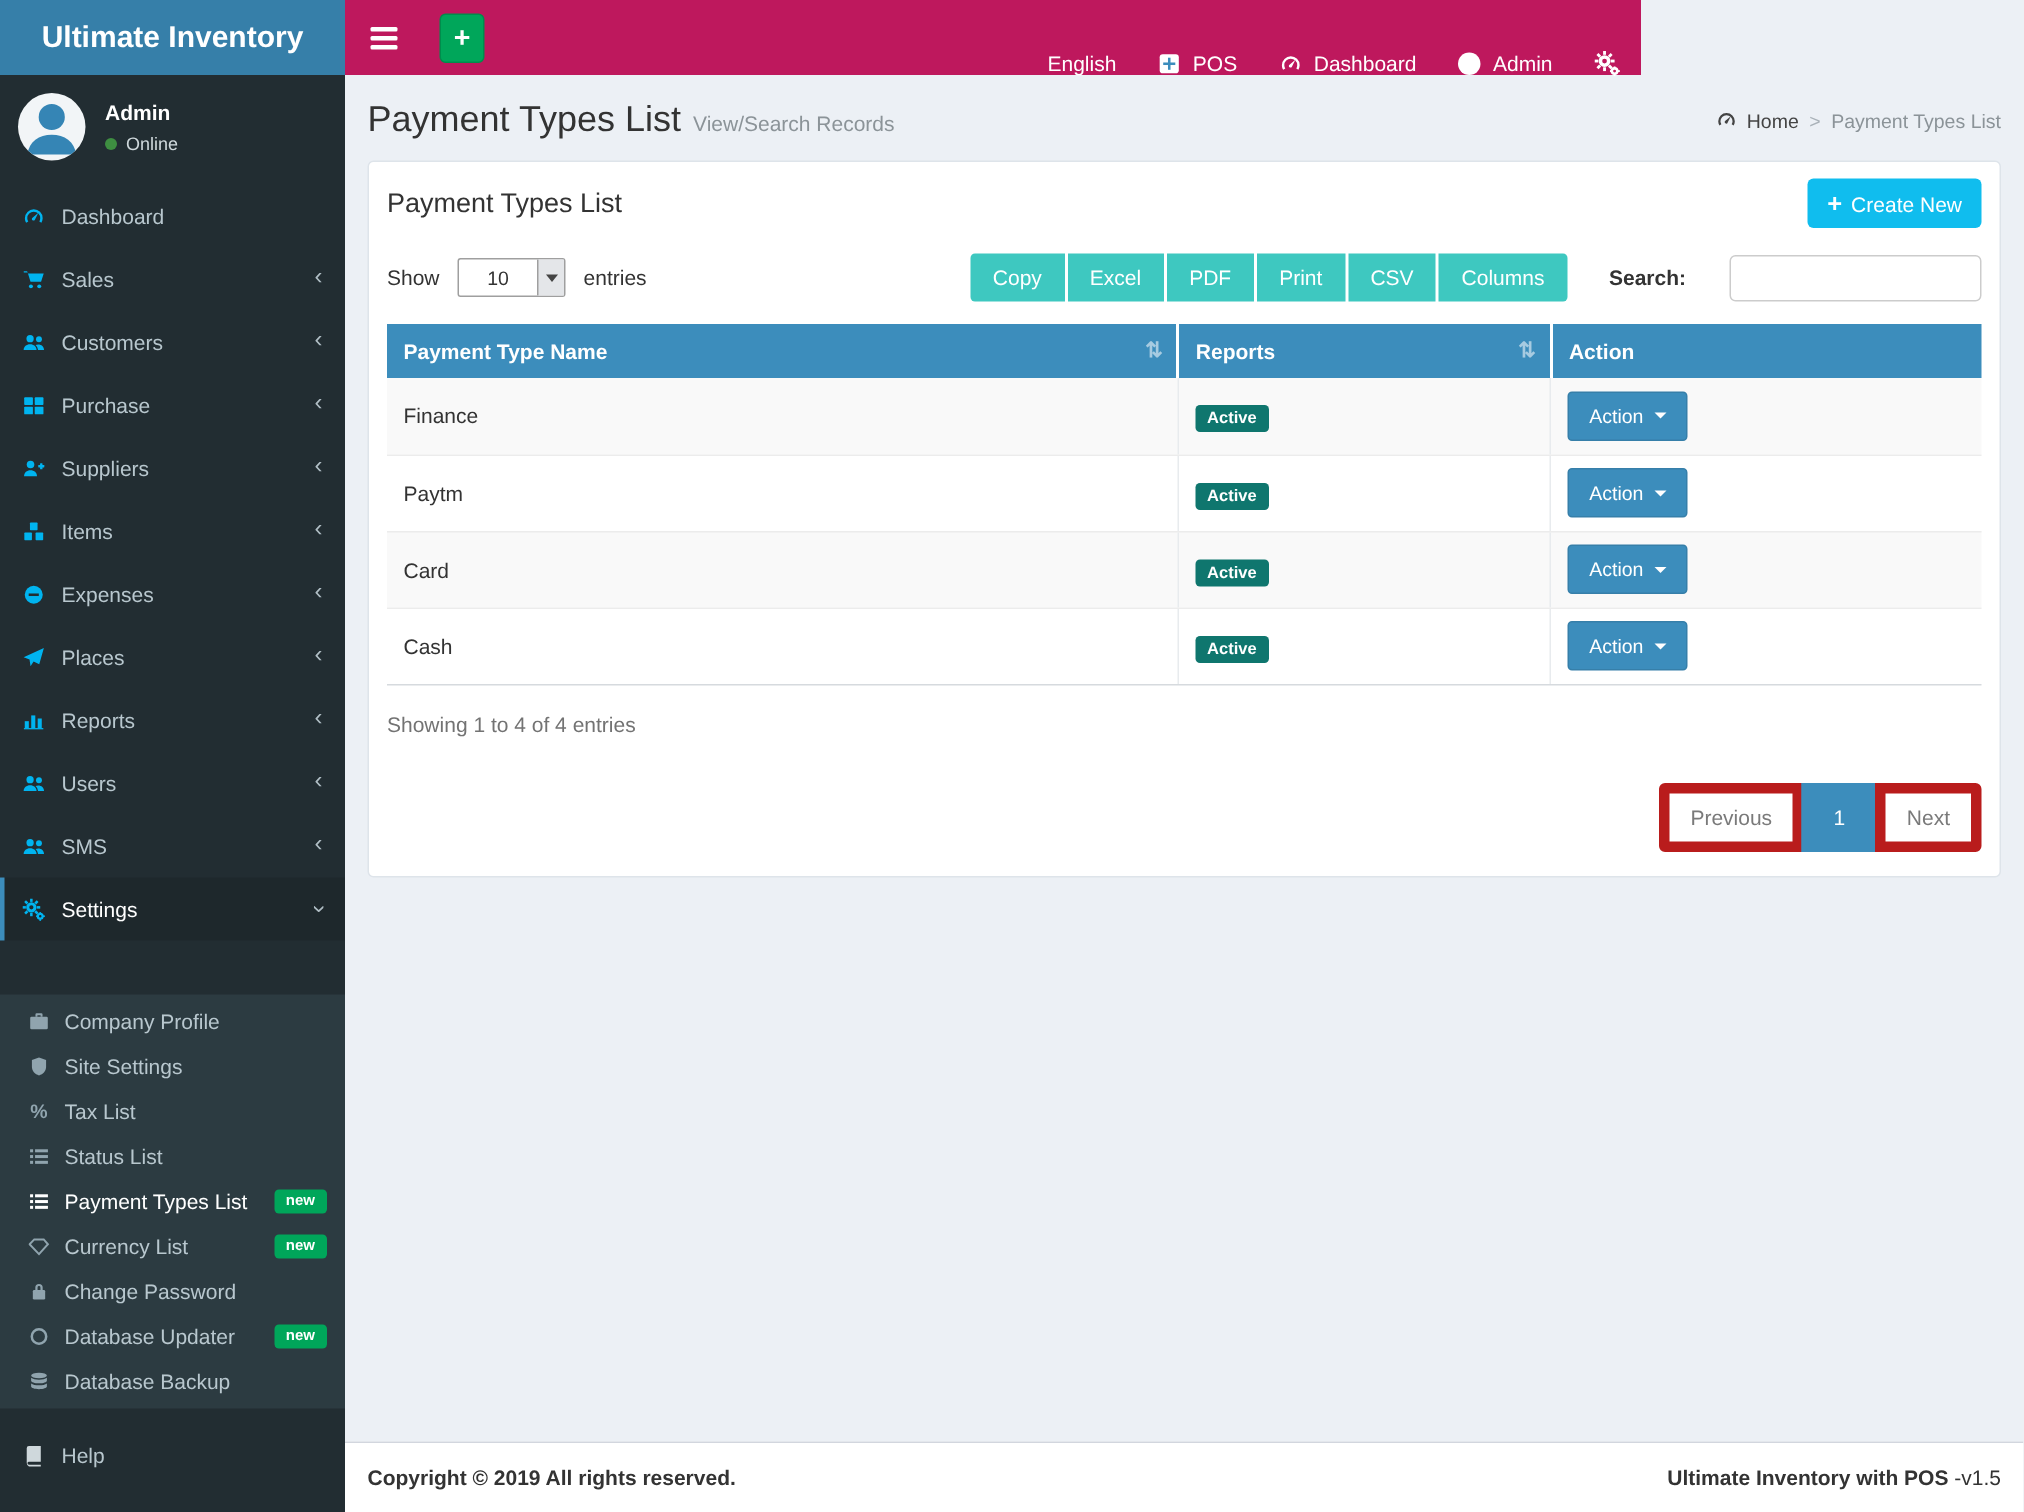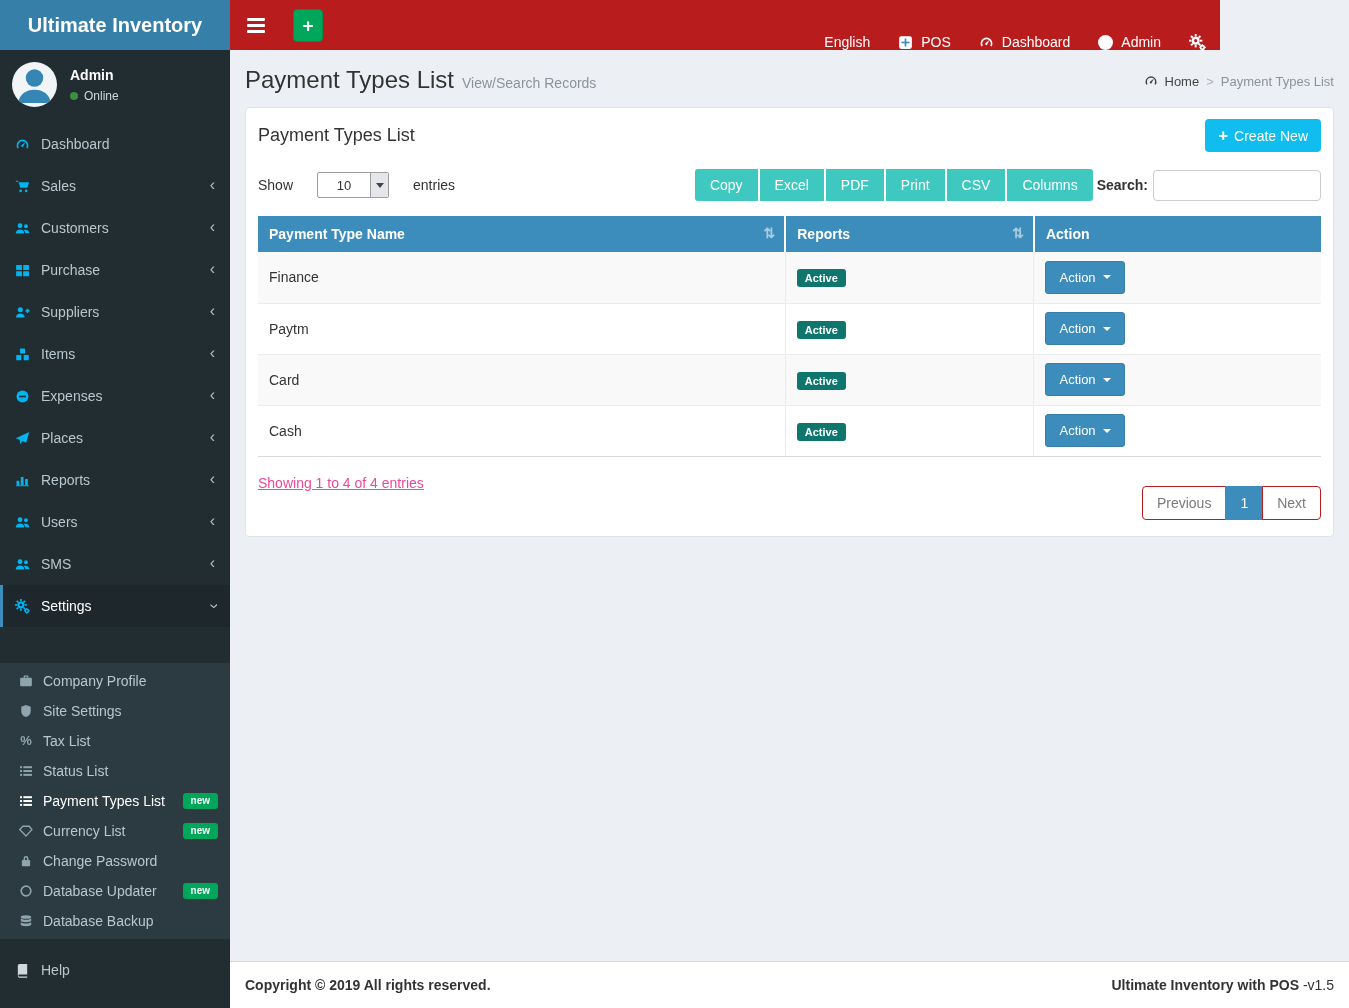--- a/index.html
+++ b/index.html
@@ -1,20 +1,20 @@
 <!DOCTYPE html>
 <html><head>
 <meta charset="utf-8">
 <style>
   * { box-sizing: border-box; }
   html,body { width:1349px; height:1008px; margin:0; overflow:hidden;
     font-family:"Liberation Sans", sans-serif; font-size:14px; color:#333; background:#ecf0f5; }
 
   
-  .navbar { position:fixed; top:0; left:0; width:1220px; height:50px; background:#b91c1c; display:flex; z-index:20; }
+  .navbar { position:fixed; top:0; left:0; width:1094px; height:50px; background:#be185d; display:flex; z-index:20; }
   .logo { width:230px; height:50px; background:#367fa9; color:#fff; font-size:20px; font-weight:bold;
     display:flex; align-items:center; justify-content:center; }
   .nav-left { display:flex; align-items:center; }
   .hamburger { height:50px; padding:0 17px; display:flex; flex-direction:column; justify-content:center; gap:3px; cursor:pointer; }
   .hamburger i { display:block; width:18px; height:3px; background:#fff; border-radius:1px; }
   .add-btn { width:30px; height:33px; margin-left:11px; background:#00a65a; border:1px solid #008d4c; border-radius:4px;
     color:#fff; font-size:19px; font-weight:bold; line-height:1; display:flex; align-items:center; justify-content:center; cursor:pointer; }
   .nav-right { margin-left:auto; display:flex; align-items:center; color:#fff;margin-top:34px; }
   .nav-item { display:flex; align-items:center; gap:8px; height:50px; padding:0 14px; font-size:14px; cursor:pointer; }
   .nav-item .icon { width:15px; height:15px; color:#fff; }
@@ -59,26 +59,26 @@
   .breadcrumb .current { color:#8b9398; }
 
   .panel { background:#fff; border:1px solid #dee4ea; border-radius:4px; margin:13px 15px; padding:11px 12px 16px; }
   .panel-head { display:flex; align-items:center; justify-content:space-between; }
   .panel-title { font-size:18px; color:#333; }
   .btn-create { background:#10bdee; border:none; border-radius:4px; color:#fff; font-size:14px;
     padding:8px 13px; display:flex; align-items:center; gap:6px; cursor:pointer; }
   .btn-create .plus { font-size:17px; font-weight:bold; line-height:1; }
 
   .controls { display:flex; align-items:center; margin-top:17px; }
-  .show-group { display:flex; align-items:center; gap:24px; }
+  .show-group { display:flex; align-items:center; gap:12px; }
   .select { width:72px; height:26px; border:1px solid #9f9f9f; border-radius:2px; background:#fff; display:flex; cursor:pointer; }
   .select .val { flex:1; display:flex; align-items:center; justify-content:center; font-size:13px; }
   .select .dd { width:18px; background:#e4e6e9; border-left:1px solid #9f9f9f; display:flex; align-items:center; justify-content:center; }
   .tri-down { width:0; height:0; border-left:4px solid transparent; border-right:4px solid transparent; border-top:5px solid #444; }
-  .controls-right { margin-left:auto; display:flex; align-items:center; }
+  .controls-right { margin-left:auto; display:flex; align-items:center;gap:24px; }
   .export-group { display:flex; gap:2px; }
   .btn-export { background:#3ec8c0; border:none; color:#fff; font-size:14px; padding:8px 15px; cursor:pointer; }
   .btn-export:first-child { border-radius:3px 0 0 3px; }
   .btn-export:last-child { border-radius:0 3px 3px 0; }
   .search-label { font-weight:bold; color:#333; margin:0 5px 0 4px; }
   .search-input { width:168px; height:31px; border:1px solid #ccc; border-radius:4px; padding:0 9px; font-size:14px; outline:none; }
 
   table.grid { width:100%; border-collapse:collapse; margin-top:15px; font-size:14px; }
   .grid th { background:#3c8dbc; color:#fff; text-align:left; font-weight:bold; padding:10px 11px; position:relative; }
   .grid th + th { border-left:2px solid #fff; }
@@ -87,23 +87,23 @@
   .grid td { height:51px; padding:8px 11px; vertical-align:middle; border-bottom:1px solid #ececec; }
   .grid td + td { border-left:1px solid #e8ebee; }
   .grid tbody tr:nth-child(odd) td { background:#f9f9f9; }
   .grid tbody tr:last-child td { border-bottom:1px solid #d6dade; }
   .badge-active { background:#0f766e; color:#fff; font-size:11px; font-weight:bold; padding:3px 8px; border-radius:3px; }
   .btn-action { background:#3c8dbc; border:1px solid #367fa9; border-radius:3px; color:#fff; font-size:13px;
     padding:8px 13px; display:inline-flex; align-items:center; gap:7px; cursor:pointer; }
   .caret { width:0; height:0; border-left:4px solid transparent; border-right:4px solid transparent; border-top:4px solid #fff; }
 
   .table-footer { display:flex; justify-content:space-between; align-items:flex-start; margin-top:18px; }
-  .summary { color:#ec4899;text-decoration:underline; }
+  .summary { color:#737373; }
   .pagination { display:flex; margin-top:11px; }
-  .page-btn { border:1px solid #b91c1c; background:#fff; color:#7a7a7a; font-size:14px; padding:8px 14px; margin-left:-1px; cursor:pointer; }
+  .page-btn { border:7px solid #b91c1c; background:#fff; color:#7a7a7a; font-size:14px; padding:8px 14px; margin-left:-1px; cursor:pointer;margin-top:36px; }
   .page-btn.first { border-radius:4px 0 0 4px; }
   .page-btn.last { border-radius:0 4px 4px 0; }
   .page-btn.active { background:#3c8dbc; border-color:#3c8dbc; color:#fff; }
 
   .footer { background:#fff; border-top:1px solid #d2d6de; padding:15px; display:flex; justify-content:space-between; font-size:14px; }
   .footer-left { font-weight:bold; color:#333; }
   .footer-right { color:#333; }
   .footer-right .ver { font-weight:normal; }
 </style>
 </head>

